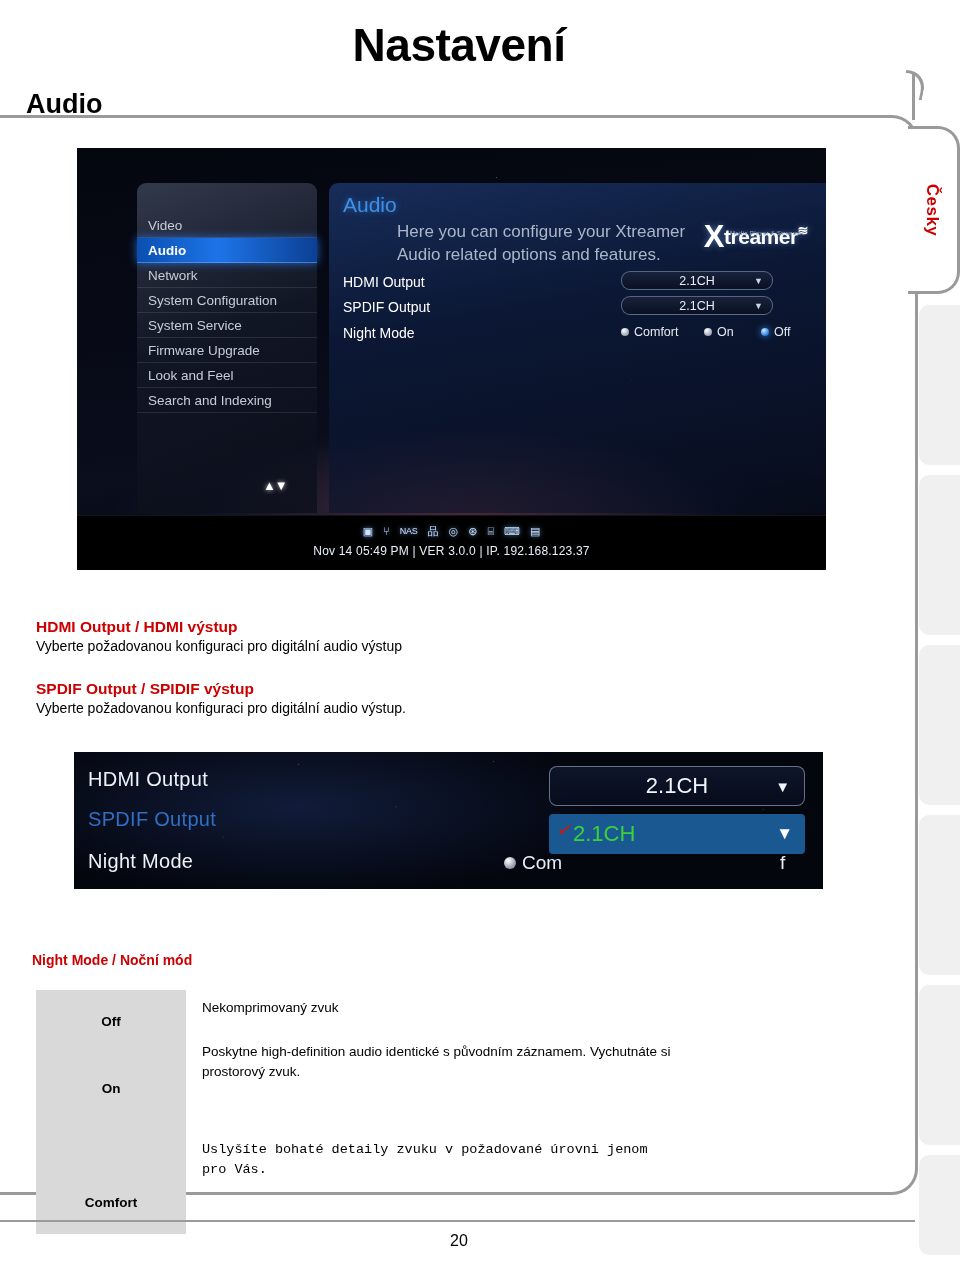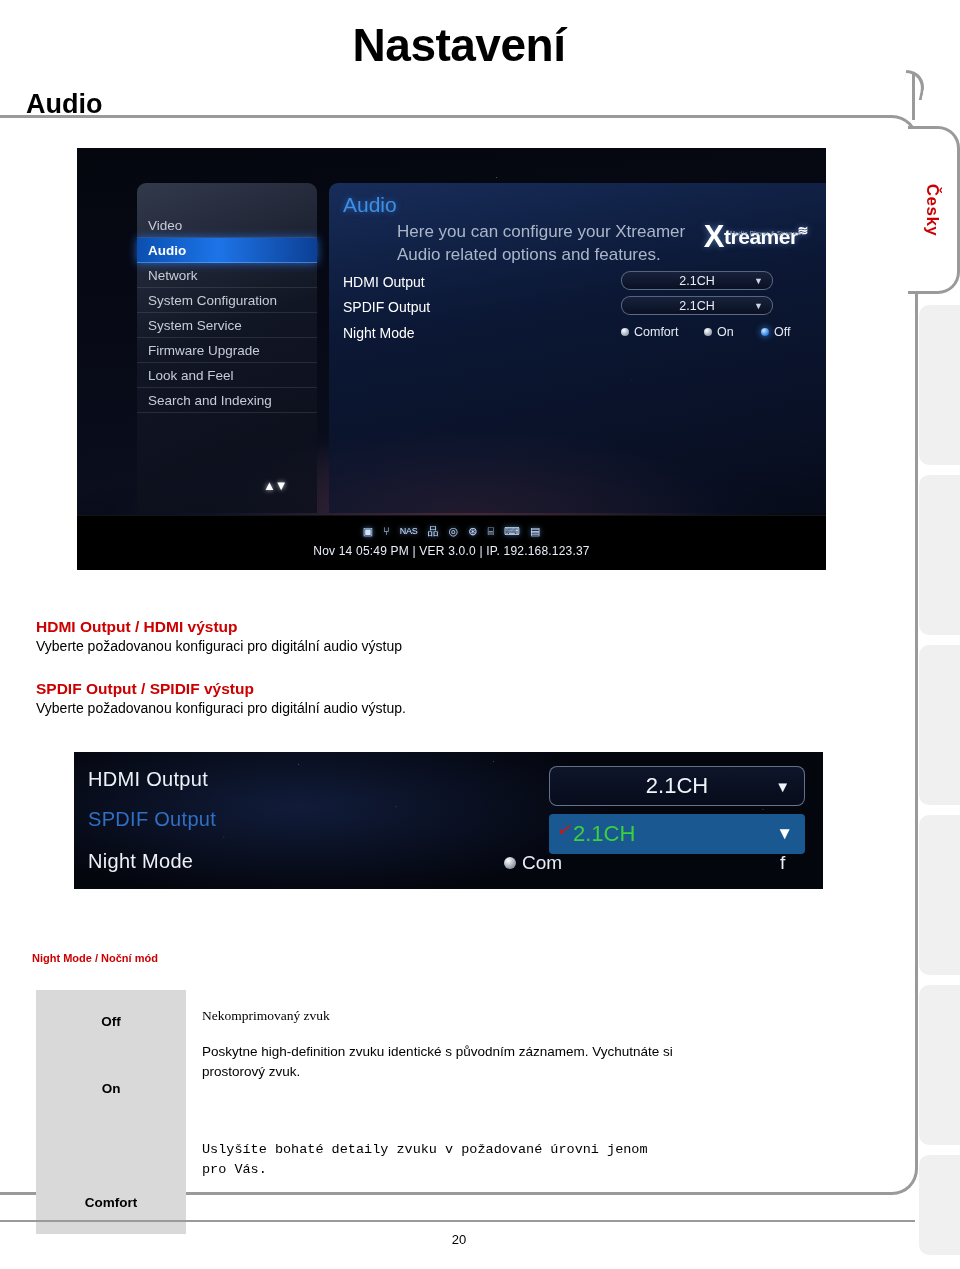--- a/index.html
+++ b/index.html
@@ -257,21 +257,21 @@
   }
   .i-radio { position: absolute; font-size: 19px; color: #e8eef8; }
   .i-radio .dot {
     display:inline-block; width: 12px; height: 12px; border-radius: 50%;
     background: radial-gradient(circle at 35% 30%, #fff, #8b95a6 70%);
     margin-right: 6px;
   }
 
   
   .nm-title { position: absolute; left: 32px; top: 952px;
-    color: #cc0000; font-weight: bold; font-size: 11px; }
+    color: #cc0000; font-weight: bold; font-size: 14px; }
   .nm-table { position: absolute; left: 36px; top: 990px; width: 642px; }
   .nm-keycol {
     position: absolute; left: 0; top: 0;
     width: 150px; background: #d9d9d9;
   }
   .nm-key {
     display: flex; align-items: center; justify-content: center;
     font-size: 13.5px; font-weight: bold; color: #000;
   }
   .nm-val {
@@ -280,21 +280,21 @@
     width: 476px;
   }
 
   
   .footer-rule {
     position: absolute; left: -40px; top: 1220px;
     width: 955px; height: 2px; background: #9a9a9a;
   }
   .page-num {
     position: absolute; left: 0; top: 1232px; width: 918px;
-    text-align: center; font-size: 13px; color: #000;
+    text-align: center; font-size: 16px; color: #000;
   }
 </style>
 </head>
 <body>
 
 <div class="page">
 
   <div class="page-frame"></div>
   <div class="frame-stub"></div>
   <div class="frame-curve-top"></div>
@@ -412,21 +412,21 @@
   </div>
 
   <div class="nm-title">Night Mode / Noční mód</div>
   <div class="nm-table">
     <div class="nm-keycol">
       <div class="nm-key" style="height:62px;">Off</div>
       <div class="nm-key" style="height:72px;">On</div>
       <div class="nm-key" style="height:46px;"></div>
       <div class="nm-key" style="height:64px;">Comfort</div>
     </div>
-    <div class="nm-val" style="top:16px;font-family:Liberation Serif, serif;">Nekomprimovaný zvuk</div>
-    <div class="nm-val" style="top:52px;">Poskytne high-definition zvuku identické s původním záznamem. Vychutnáte si prostorový zvuk.</div>
+    <div class="nm-val" style="top:8px;">Nekomprimovaný zvuk</div>
+    <div class="nm-val" style="top:52px;">Poskytne high-definition audio identické s původním záznamem. Vychutnáte si prostorový zvuk.</div>
     <div class="nm-val" style="top:150px;font-family:Liberation Mono, monospace;">Uslyšíte bohaté detaily zvuku v požadované úrovni jenom pro Vás.</div>
   </div>
 
   <div class="footer-rule"></div>
   <div class="page-num">20</div>
 
 </div>
 
 </body></html>

